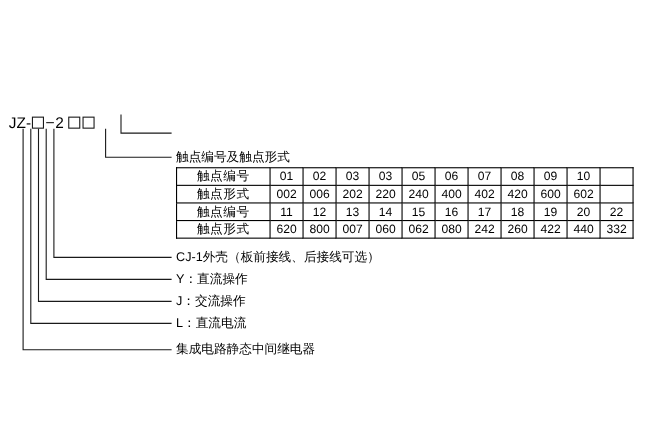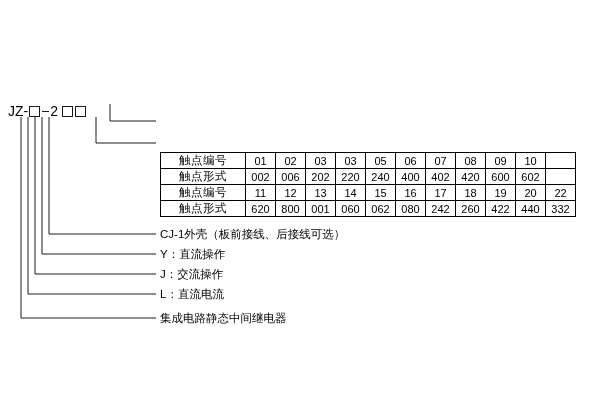--- a/index.html
+++ b/index.html
@@ -161,20 +161,21 @@
 
     <polyline points="42,117 42,254 156,254" fill="none" stroke="#1a1a1a" stroke-width="1"></polyline>
 
     <polyline points="35,117 35,274 156,274" fill="none" stroke="#1a1a1a" stroke-width="1"></polyline>
 
     <polyline points="28,117 28,294 156,294" fill="none" stroke="#1a1a1a" stroke-width="1"></polyline>
 
     <polyline points="21,117 21,318 156,318" fill="none" stroke="#1a1a1a" stroke-width="1"></polyline>
   </svg>
 
+  <div class="label label-second">触点编号及触点形式</div>
   <div class="label label-cj">CJ-1外壳（板前接线、后接线可选）</div>
   <div class="label label-y">Y：直流操作</div>
   <div class="label label-j">J：交流操作</div>
   <div class="label label-l">L：直流电流</div>
   <div class="label label-jc">集成电路静态中间继电器</div>
 
   <table class="contact-table">
     <tbody>
       <tr>
         <td class="head-cell">触点编号</td>
@@ -215,21 +216,21 @@
         <td class="val-cell">17</td>
         <td class="val-cell">18</td>
         <td class="val-cell">19</td>
         <td class="val-cell">20</td>
         <td class="blank-cell">22</td>
       </tr>
       <tr>
         <td class="head-cell">触点形式</td>
         <td class="val-cell">620</td>
         <td class="val-cell">800</td>
-        <td class="val-cell">001</td>
+        <td class="val-cell">007</td>
         <td class="val-cell">060</td>
         <td class="val-cell">062</td>
         <td class="val-cell">080</td>
         <td class="val-cell">242</td>
         <td class="val-cell">260</td>
         <td class="val-cell">422</td>
         <td class="val-cell">440</td>
         <td class="blank-cell">332</td>
       </tr>
     </tbody>

